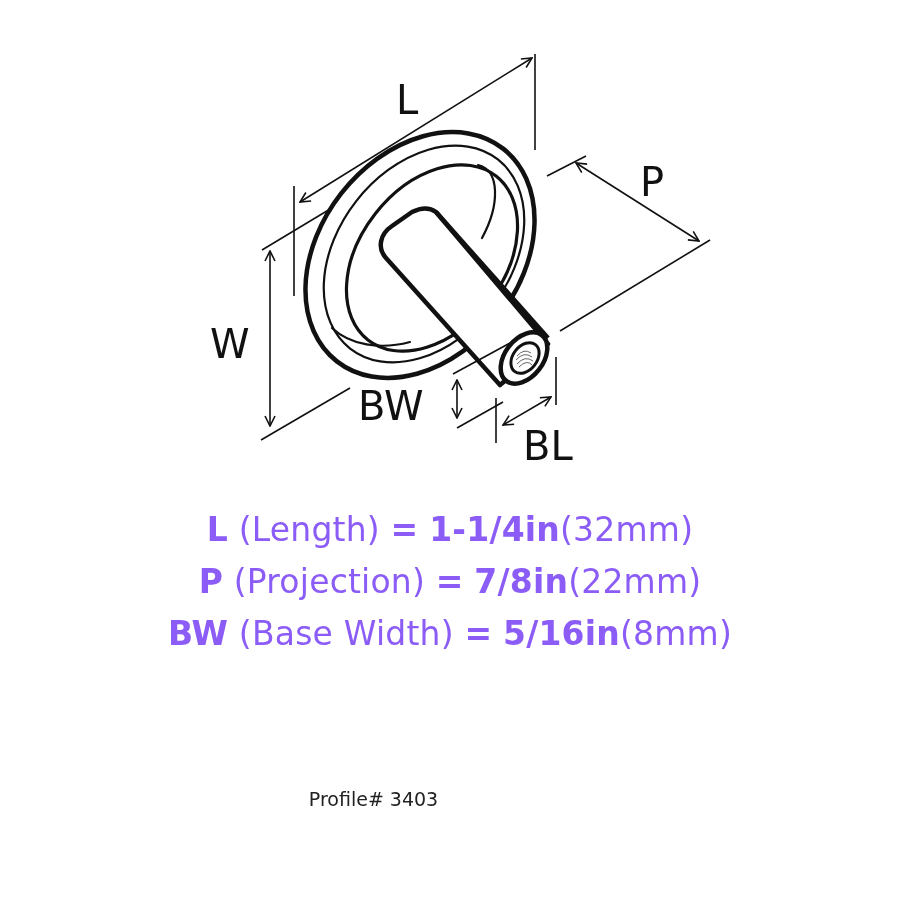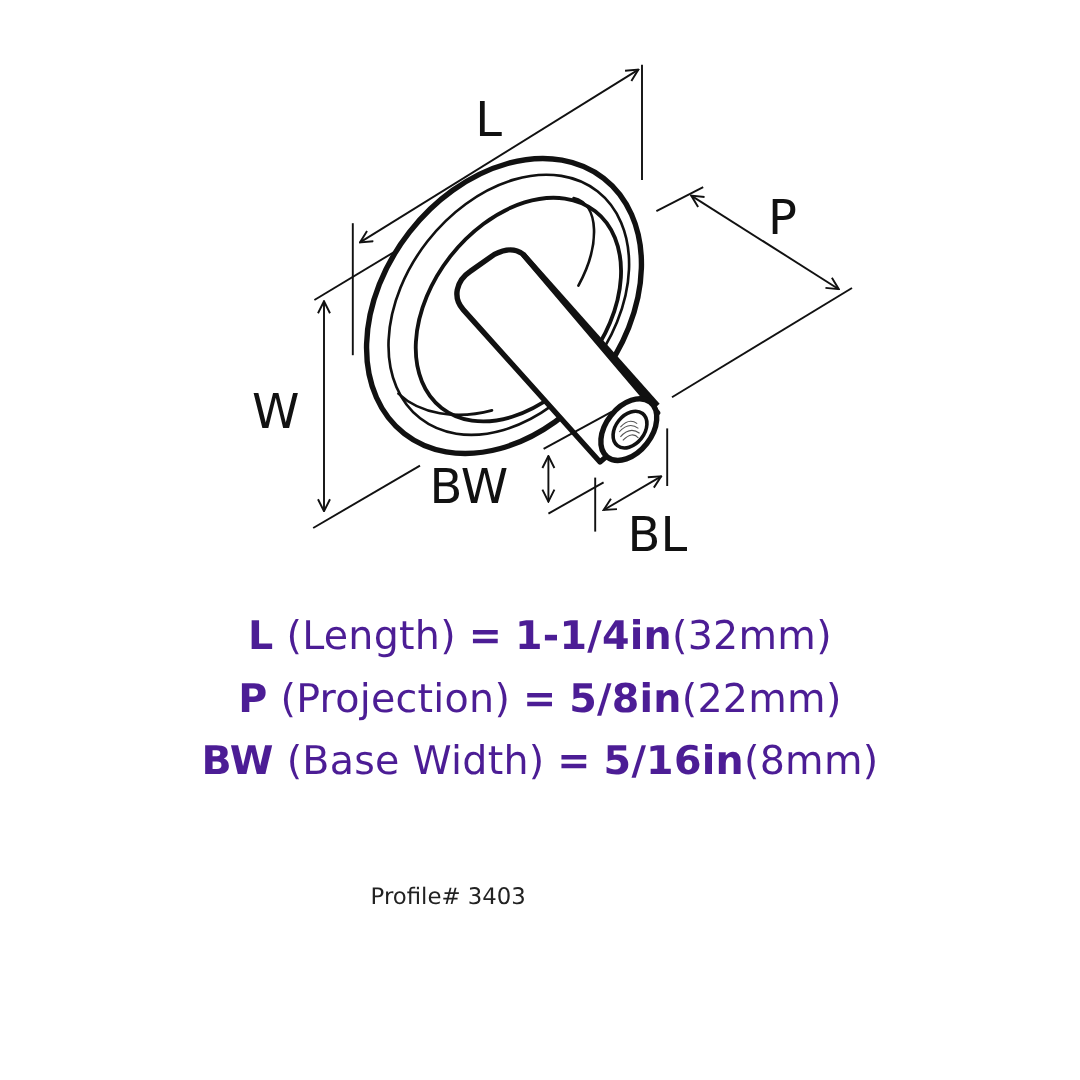--- a/index.html
+++ b/index.html
@@ -1,26 +1,26 @@
 <!DOCTYPE html>
 <html><head>
 <meta charset="utf-8">
 <style>
   html, body { margin: 0; padding: 0; background: #ffffff; }
   body { width: 900px; height: 900px; position: relative; overflow: hidden; font-family: "Liberation Sans", "DejaVu Sans", sans-serif; color: #111; }
   #drawing { position: absolute; left: 0; top: 0; width: 900px; height: 480px; }
   .dim-label { position: absolute; font-family: "DejaVu Sans", sans-serif; font-size: 40px; font-weight: 500; color: #111; line-height: 1; }
   #specs { position: absolute; left: 0; top: 504px; width: 900px; text-align: center; }
-  .spec-row { font-family: "DejaVu Sans", sans-serif; font-size: 33px; line-height: 52px; height: 52px; white-space: nowrap; color: #4c1d95; letter-spacing: 0.2px; }
+  .spec-row { font-family: "DejaVu Sans", sans-serif; font-size: 33px; line-height: 52px; height: 52px; white-space: nowrap; color: #8b5cf6; letter-spacing: 0.2px; }
   .spec-code { font-weight: bold; }
   .spec-name { font-weight: normal; }
   .spec-eq { font-weight: bold; }
   .spec-in { font-weight: bold; }
   .spec-mm { font-weight: normal; }
-  #profile { position: absolute; left: 0; top: 736px; width: 747px; text-align: center; font-family: "DejaVu Sans", sans-serif; font-size: 19px; color: #222; }
+  #profile { position: absolute; left: 0; top: 788px; width: 747px; text-align: center; font-family: "DejaVu Sans", sans-serif; font-size: 19px; color: #222; }
 </style>
 </head>
 <body>
 
 <svg id="drawing" viewBox="0 0 900 480" xmlns="http://www.w3.org/2000/svg">
   <defs>
     <marker id="arr" viewBox="0 0 12 12" refX="11" refY="6" markerWidth="12" markerHeight="12" orient="auto-start-reverse" markerUnits="userSpaceOnUse">
       <path d="M1,1 L11,6 L1,11" fill="none" stroke="#111" stroke-width="1.6"></path>
     </marker>
   </defs>
@@ -87,21 +87,21 @@
   <div class="spec-row">
     <span class="spec-code">L</span>
     <span class="spec-name">(Length)</span>
     <span class="spec-eq">=</span>
     <span class="spec-in">1-1/4in</span><span class="spec-mm">(32mm)</span>
   </div>
   <div class="spec-row">
     <span class="spec-code">P</span>
     <span class="spec-name">(Projection)</span>
     <span class="spec-eq">=</span>
-    <span class="spec-in">5/8in</span><span class="spec-mm">(22mm)</span>
+    <span class="spec-in">7/8in</span><span class="spec-mm">(22mm)</span>
   </div>
   <div class="spec-row">
     <span class="spec-code">BW</span>
     <span class="spec-name">(Base Width)</span>
     <span class="spec-eq">=</span>
     <span class="spec-in">5/16in</span><span class="spec-mm">(8mm)</span>
   </div>
 </div>
 
 <div id="profile">Profile# 3403</div>

